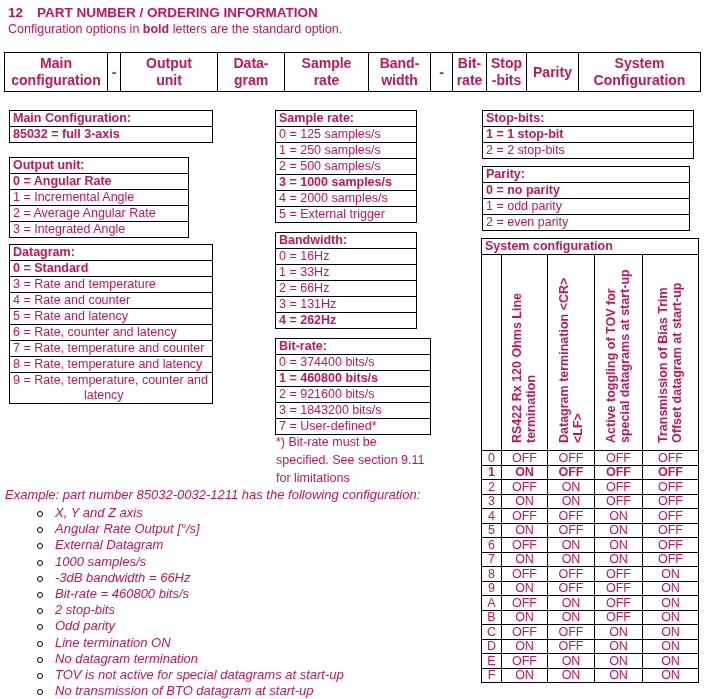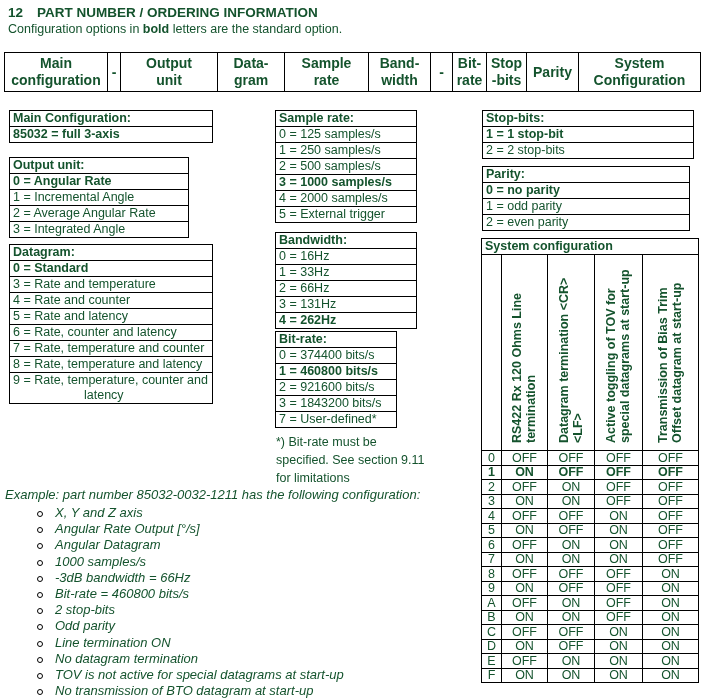--- a/index.html
+++ b/index.html
@@ -1,16 +1,16 @@
 <!DOCTYPE html>
 <html><head>
 <meta charset="utf-8">
 <style>
   html,body{margin:0;padding:0;background:#fff;}
-  .page{position:relative;width:704px;height:699px;background:#fff;color:#14532d;
+  .page{position:relative;width:704px;height:699px;background:#fff;color:#be185d;
         font-family:"Liberation Sans",sans-serif;overflow:hidden;}
   .b{font-weight:700;}
 
   .title{position:absolute;top:5px;left:8px;font-weight:700;font-size:13.5px;white-space:nowrap;}
   .title .num{margin-right:14px;}
   .subtitle{position:absolute;top:22px;left:8px;font-size:12.5px;white-space:nowrap;}
 
   table{border-collapse:collapse;table-layout:fixed;}
   table.hdr{position:absolute;top:52px;left:4px;width:696px;}
   .hdr td{border:1px solid #000;font-weight:700;font-size:14px;line-height:17px;
@@ -206,21 +206,21 @@
         </tr>
         <tr>
           <td>3 = 131Hz</td>
         </tr>
         <tr>
           <td class="b">4 = 262Hz</td>
         </tr>
       </tbody>
   </table>
 
-  <table class="opt" style="left:275px;top:331px;width:122px">
+  <table class="opt" style="left:275px;top:338px;width:156px">
     <thead>
         <tr>
           <th>Bit-rate:</th>
         </tr>
       </thead>
     <tbody>
         <tr>
           <td>0 = 374400 bits/s</td>
         </tr>
         <tr>
@@ -409,21 +409,21 @@
           <td>ON</td>
         </tr>
       </tbody>
   </table>
 
   <div class="example">
     <div class="hd">Example: part number 85032-0032-1211 has the following configuration:</div>
     <ul class="blt">
         <li>X, Y and Z axis</li>
         <li>Angular Rate Output [°/s]</li>
-        <li>Angular Datagram</li>
+        <li>External Datagram</li>
         <li>1000 samples/s</li>
         <li>-3dB bandwidth = 66Hz</li>
         <li>Bit-rate = 460800 bits/s</li>
         <li>2 stop-bits</li>
         <li>Odd parity</li>
         <li>Line termination ON</li>
         <li>No datagram termination</li>
         <li>TOV is not active for special datagrams at start-up</li>
         <li>No transmission of BTO datagram at start-up</li>
       </ul>

